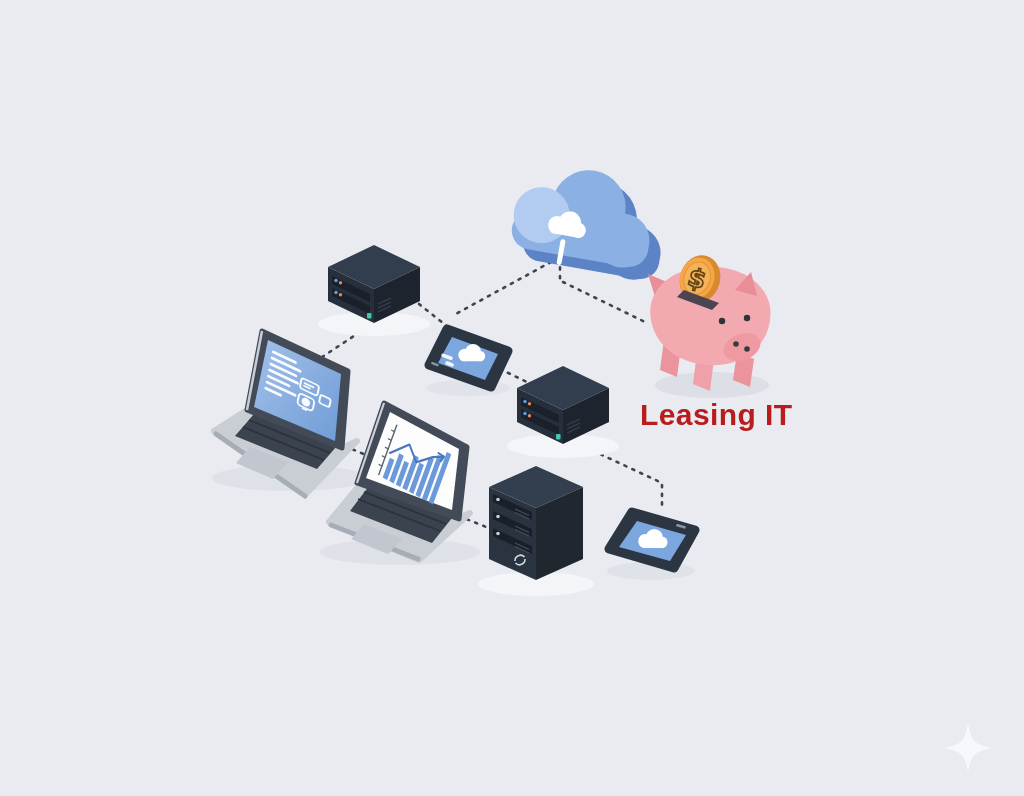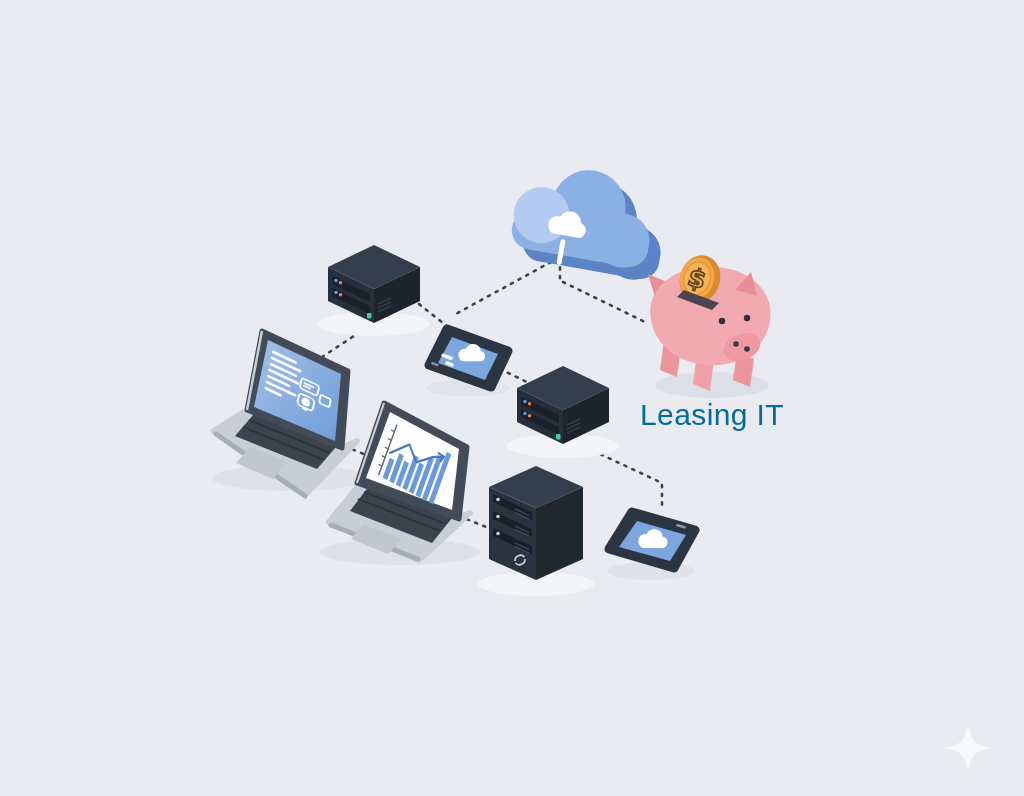--- a/index.html
+++ b/index.html
@@ -1,21 +1,21 @@
 <!DOCTYPE html>
 <html><head>
 <meta charset="utf-8">
 <style>
   html,body{margin:0;padding:0;}
   body{font-family:"Liberation Sans", sans-serif;}
   .stage{position:relative;width:1024px;height:796px;background:#e9ebf0;overflow:hidden;}
   .stage svg{position:absolute;left:0;top:0;}
   .diagram-title{
     position:absolute;left:640px;top:398px;
-    font-size:30px;font-weight:400;color:#0369a1;letter-spacing:.4px;
+    font-size:30px;font-weight:700;color:#b91c1c;letter-spacing:.4px;
     font-family:"Liberation Sans", sans-serif;
   }
 </style>
 </head>
 <body>
 
 <div class="stage">
 <svg width="1024" height="796" viewBox="0 0 1024 796">
   <defs>
     <linearGradient id="sgrad" x1="0" y1="0" x2="1" y2="1">

